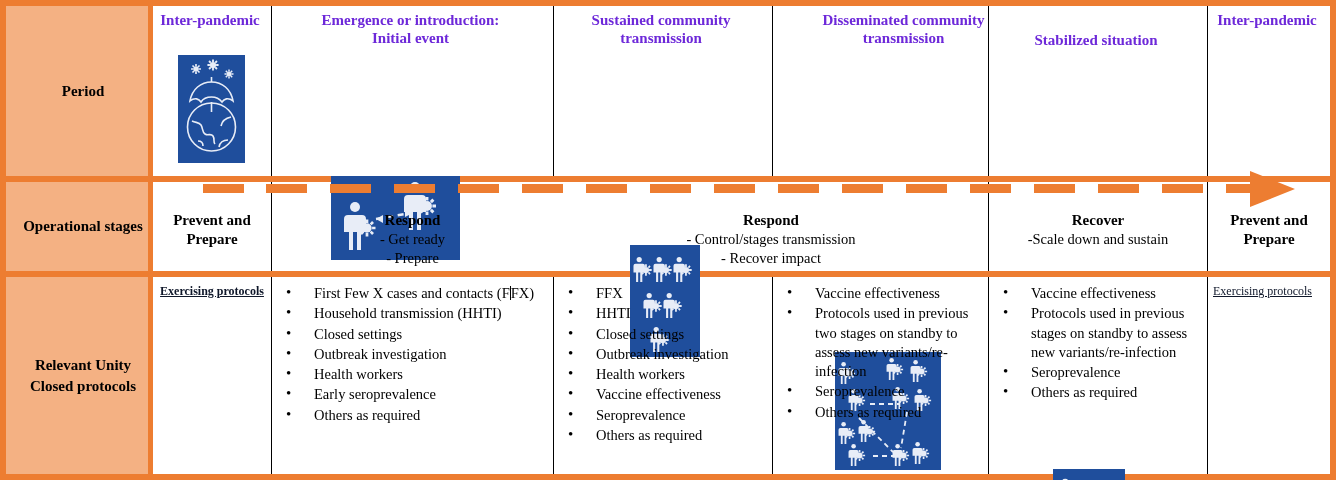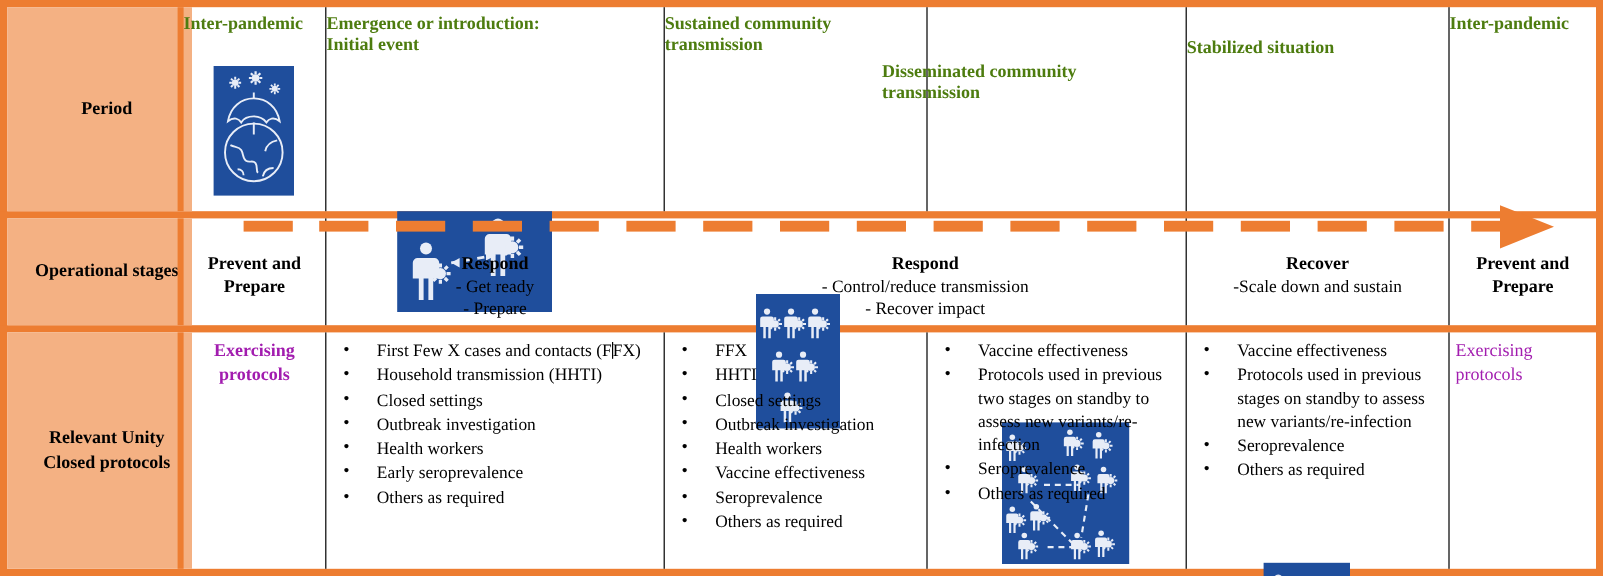--- a/index.html
+++ b/index.html
@@ -20,21 +20,21 @@
   .frame-bottom { position:absolute; left:0;   top:474px;width:1336px; height:6px; background:#ED7D31; }
   .frame-left   { position:absolute; left:0;   top:0;    width:6px;  height:480px; background:#ED7D31; }
   .frame-right  { position:absolute; left:1330px;top:0;  width:6px;  height:480px; background:#ED7D31; }
 
   
   .row-sep-1 { position:absolute; left:0; top:176px; width:1336px; height:6px; background:#ED7D31; }
   .row-sep-2 { position:absolute; left:0; top:271px; width:1336px; height:6px; background:#ED7D31; }
 
   
   .hdrcol {
-    position:absolute; left:6px; width:154px;
+    position:absolute; left:6px; width:142px;
     background:#F4B183;
     display:flex; align-items:center; justify-content:center;
     text-align:center;
     font-weight:bold; font-size:15px; color:#000;
     line-height:1.35;
     padding-left:12px;
   }
   .hdrcol.r1 { top:6px;   height:170px; }
   .hdrcol.r2 { top:182px; height:89px; }
   .hdrcol.r3 { top:277px; height:197px; }
@@ -44,21 +44,21 @@
   .hdrcol-right-border.r3 { top:277px; height:197px; }
 
   
   .vdiv { position:absolute; width:1px; background:#000; }
 
   
   .cell { position:absolute; }
 
   
   .period-title {
-    font-weight:bold; font-size:15px; color:#4d7c0f;
+    font-weight:bold; font-size:15px; text-align:center; color:#6d28d9;
     line-height:1.18; padding:4px 4px 0 0;
   }
   .period-title .sub { font-weight:bold; }
   .iconbox { background:#1F4E9C; position:relative; }
 
   
   .ops {
     position:absolute;
     text-align:center; color:#000; font-size:14.5px; line-height:1.28;
   }
@@ -72,21 +72,21 @@
   .arrowhead {
     position:absolute;
     width:0; height:0;
     border-top:18px solid transparent;
     border-bottom:18px solid transparent;
     border-left:45px solid #ED7D31;
   }
 
   
   .plain-txt {
-    position:absolute; font-size:15px; line-height:1.32; color:#a21caf;
+    position:absolute; font-size:12px; line-height:1.32; color:#0f172a;text-decoration:underline;
   }
   .plain-txt.bold { font-weight:bold; text-align:center; }
   ul.bullets {
     position:absolute; list-style:none; margin:0; padding:0;
     font-size:14.5px; line-height:1.33; color:#000;
   }
   ul.bullets li {
     position:relative; padding-left:40px; margin-bottom:1px;
   }
   ul.bullets li::before {
@@ -149,21 +149,21 @@
 
   <div class="cell period-title" style="left:272px; top:8px;  width:281px;">
     <div>Emergence or introduction:</div>
     <div class="sub">Initial event</div>
   </div>
 
   <div class="cell period-title" style="left:554px; top:8px;  width:218px;">
     <div>Sustained community transmission</div>
   </div>
 
-  <div class="cell period-title" style="left:735px; top:8px;  width:215px;margin-top:40px;">
+  <div class="cell period-title" style="left:798px; top:8px;  width:215px;">
     <div>Disseminated community transmission</div>
   </div>
 
   <div class="cell period-title" style="left:989px; top:8px;  width:218px;margin-top:20px;">
     <div>Stabilized situation</div>
   </div>
 
   <div class="cell period-title" style="left:1208px;top:8px;  width:122px;">
     <div>Inter-pandemic</div>
   </div>
@@ -482,21 +482,21 @@
   </div>
 
   <div class="ops" style="left:272px; top:211px; width:281px;">
     <div class="head">Respond</div>
     <div class="sub">- Get ready</div>
     <div class="sub">- Prepare</div>
   </div>
 
   <div class="ops" style="left:554px; top:211px; width:434px;">
     <div class="head">Respond</div>
-    <div class="sub">-    Control/reduce transmission</div>
+    <div class="sub">-    Control/stages transmission</div>
     <div class="sub">-      Recover impact</div>
   </div>
 
   <div class="ops" style="left:989px; top:211px; width:218px;">
     <div class="head">Recover</div>
     <div class="sub">-Scale down and sustain</div>
   </div>
 
   <div class="ops" style="left:1208px; top:211px; width:122px;">
     <div class="head">Prevent and Prepare</div>

